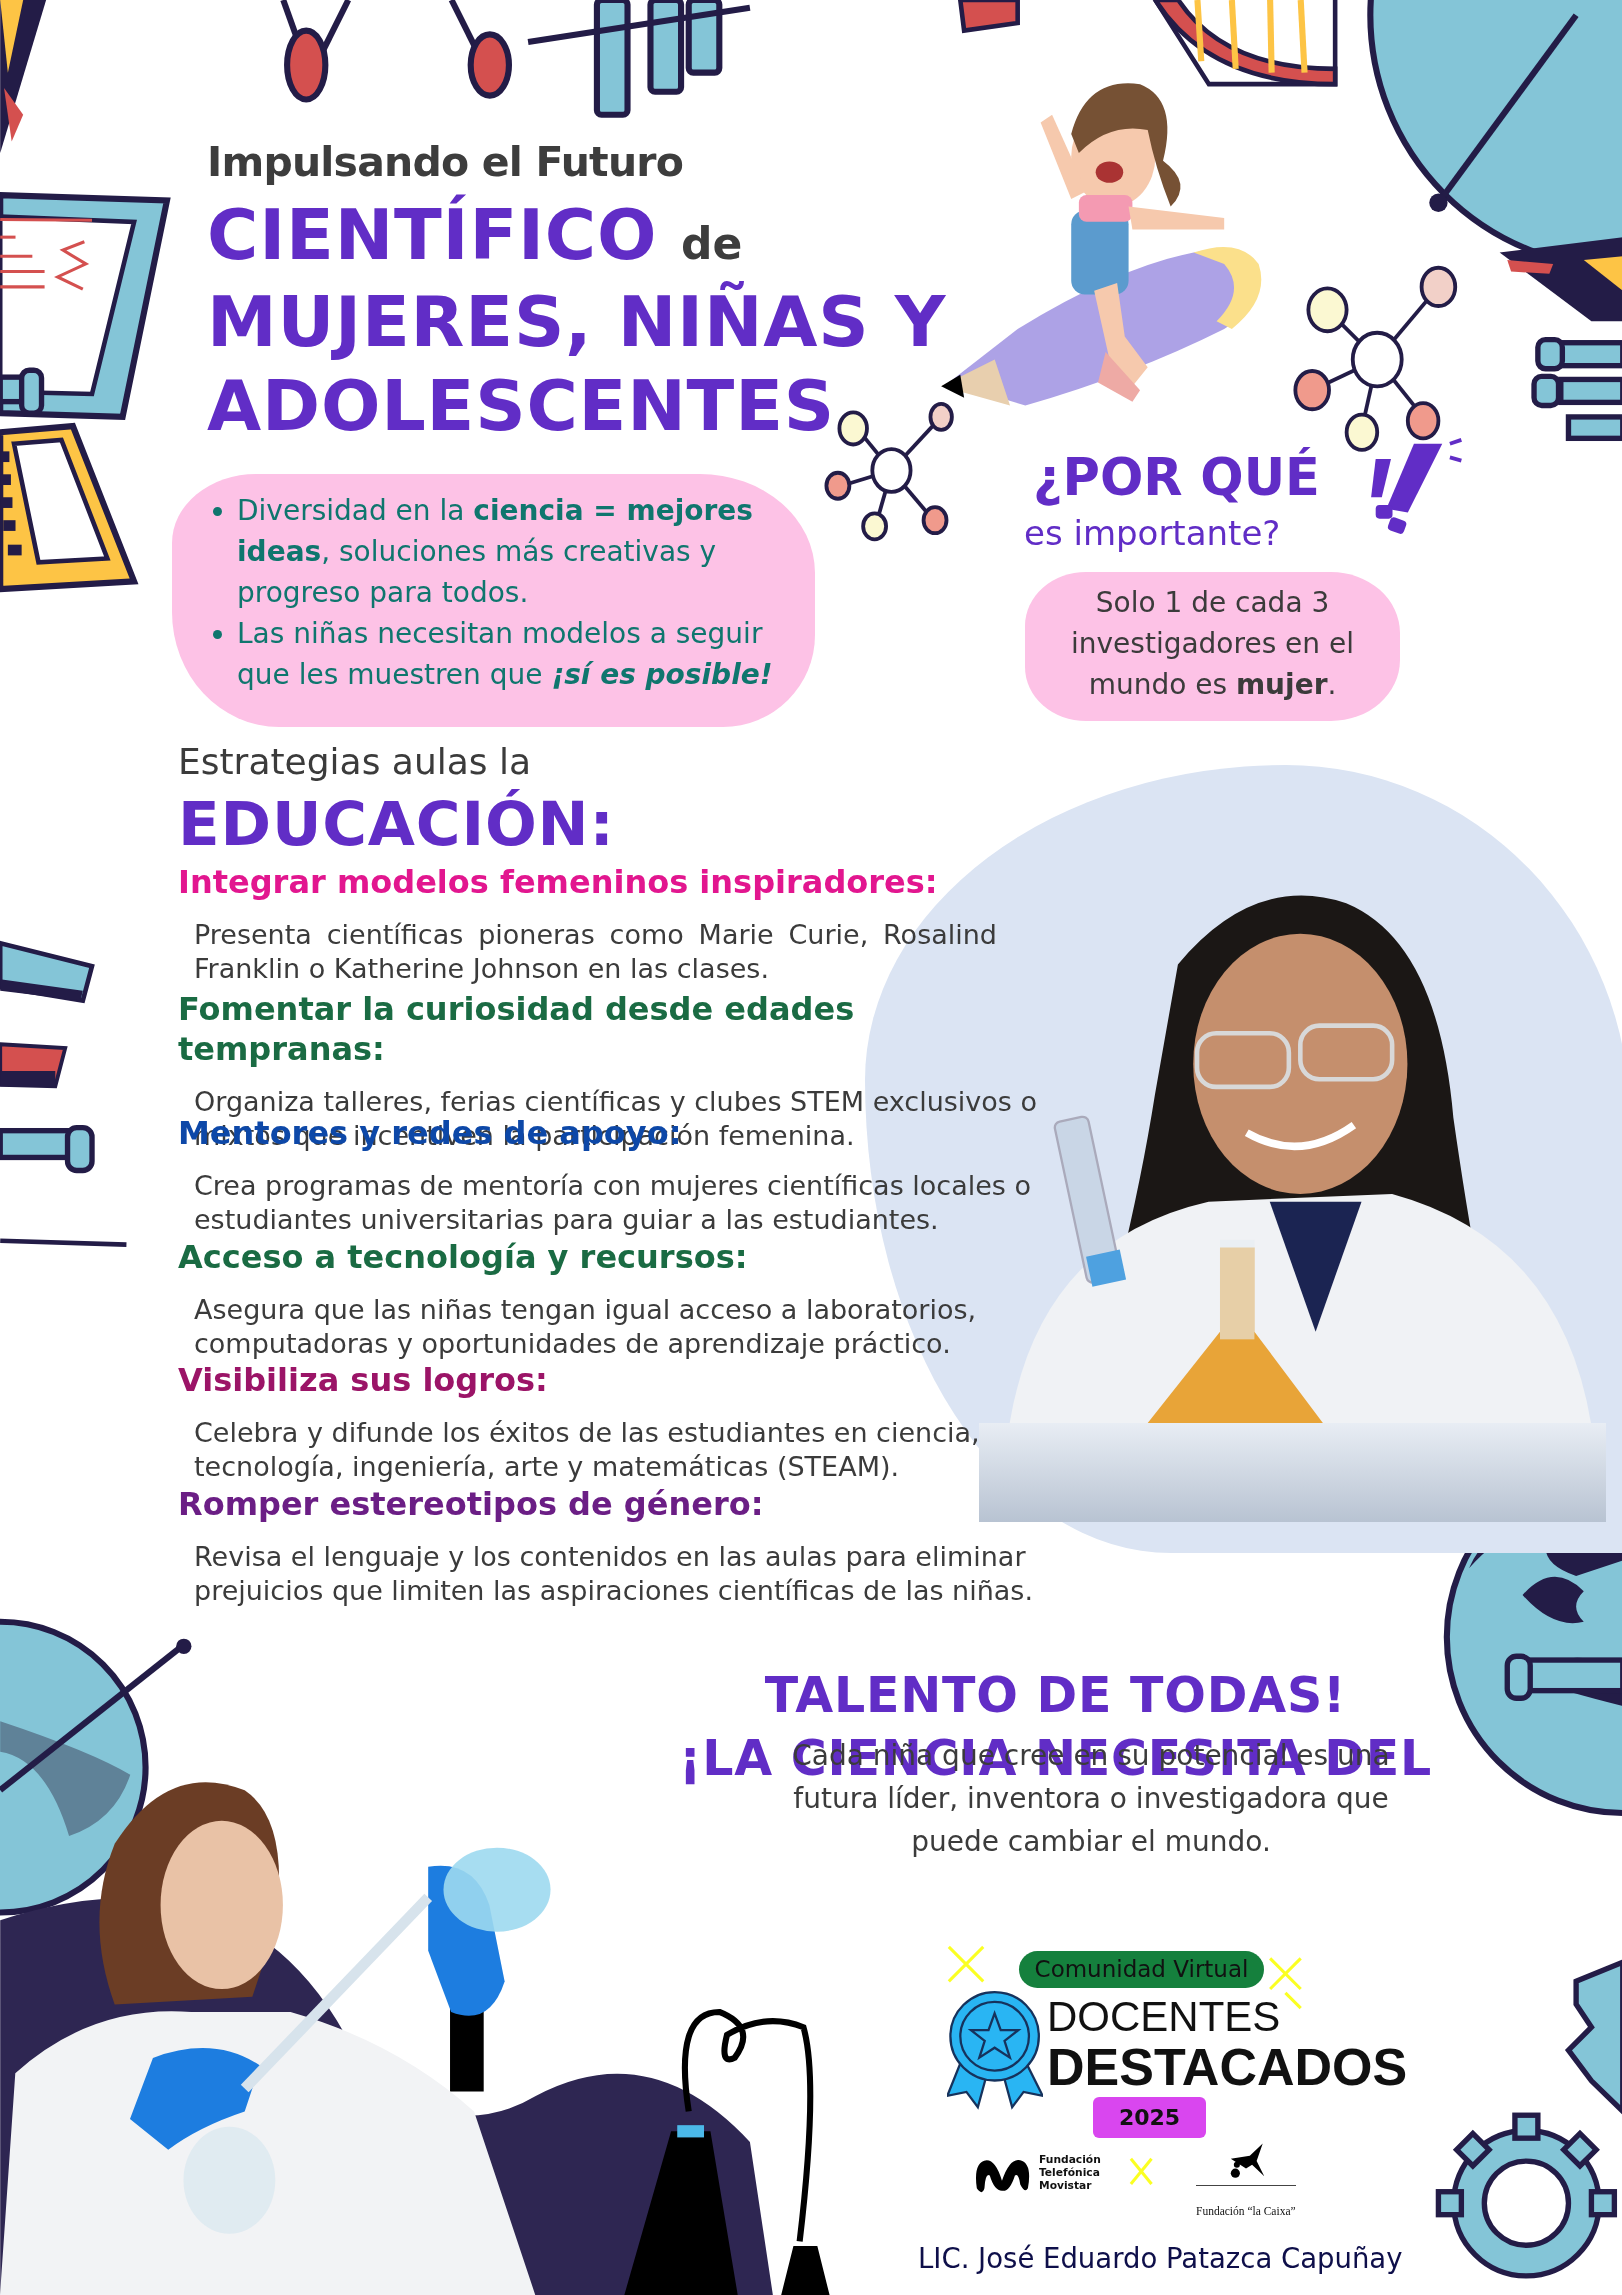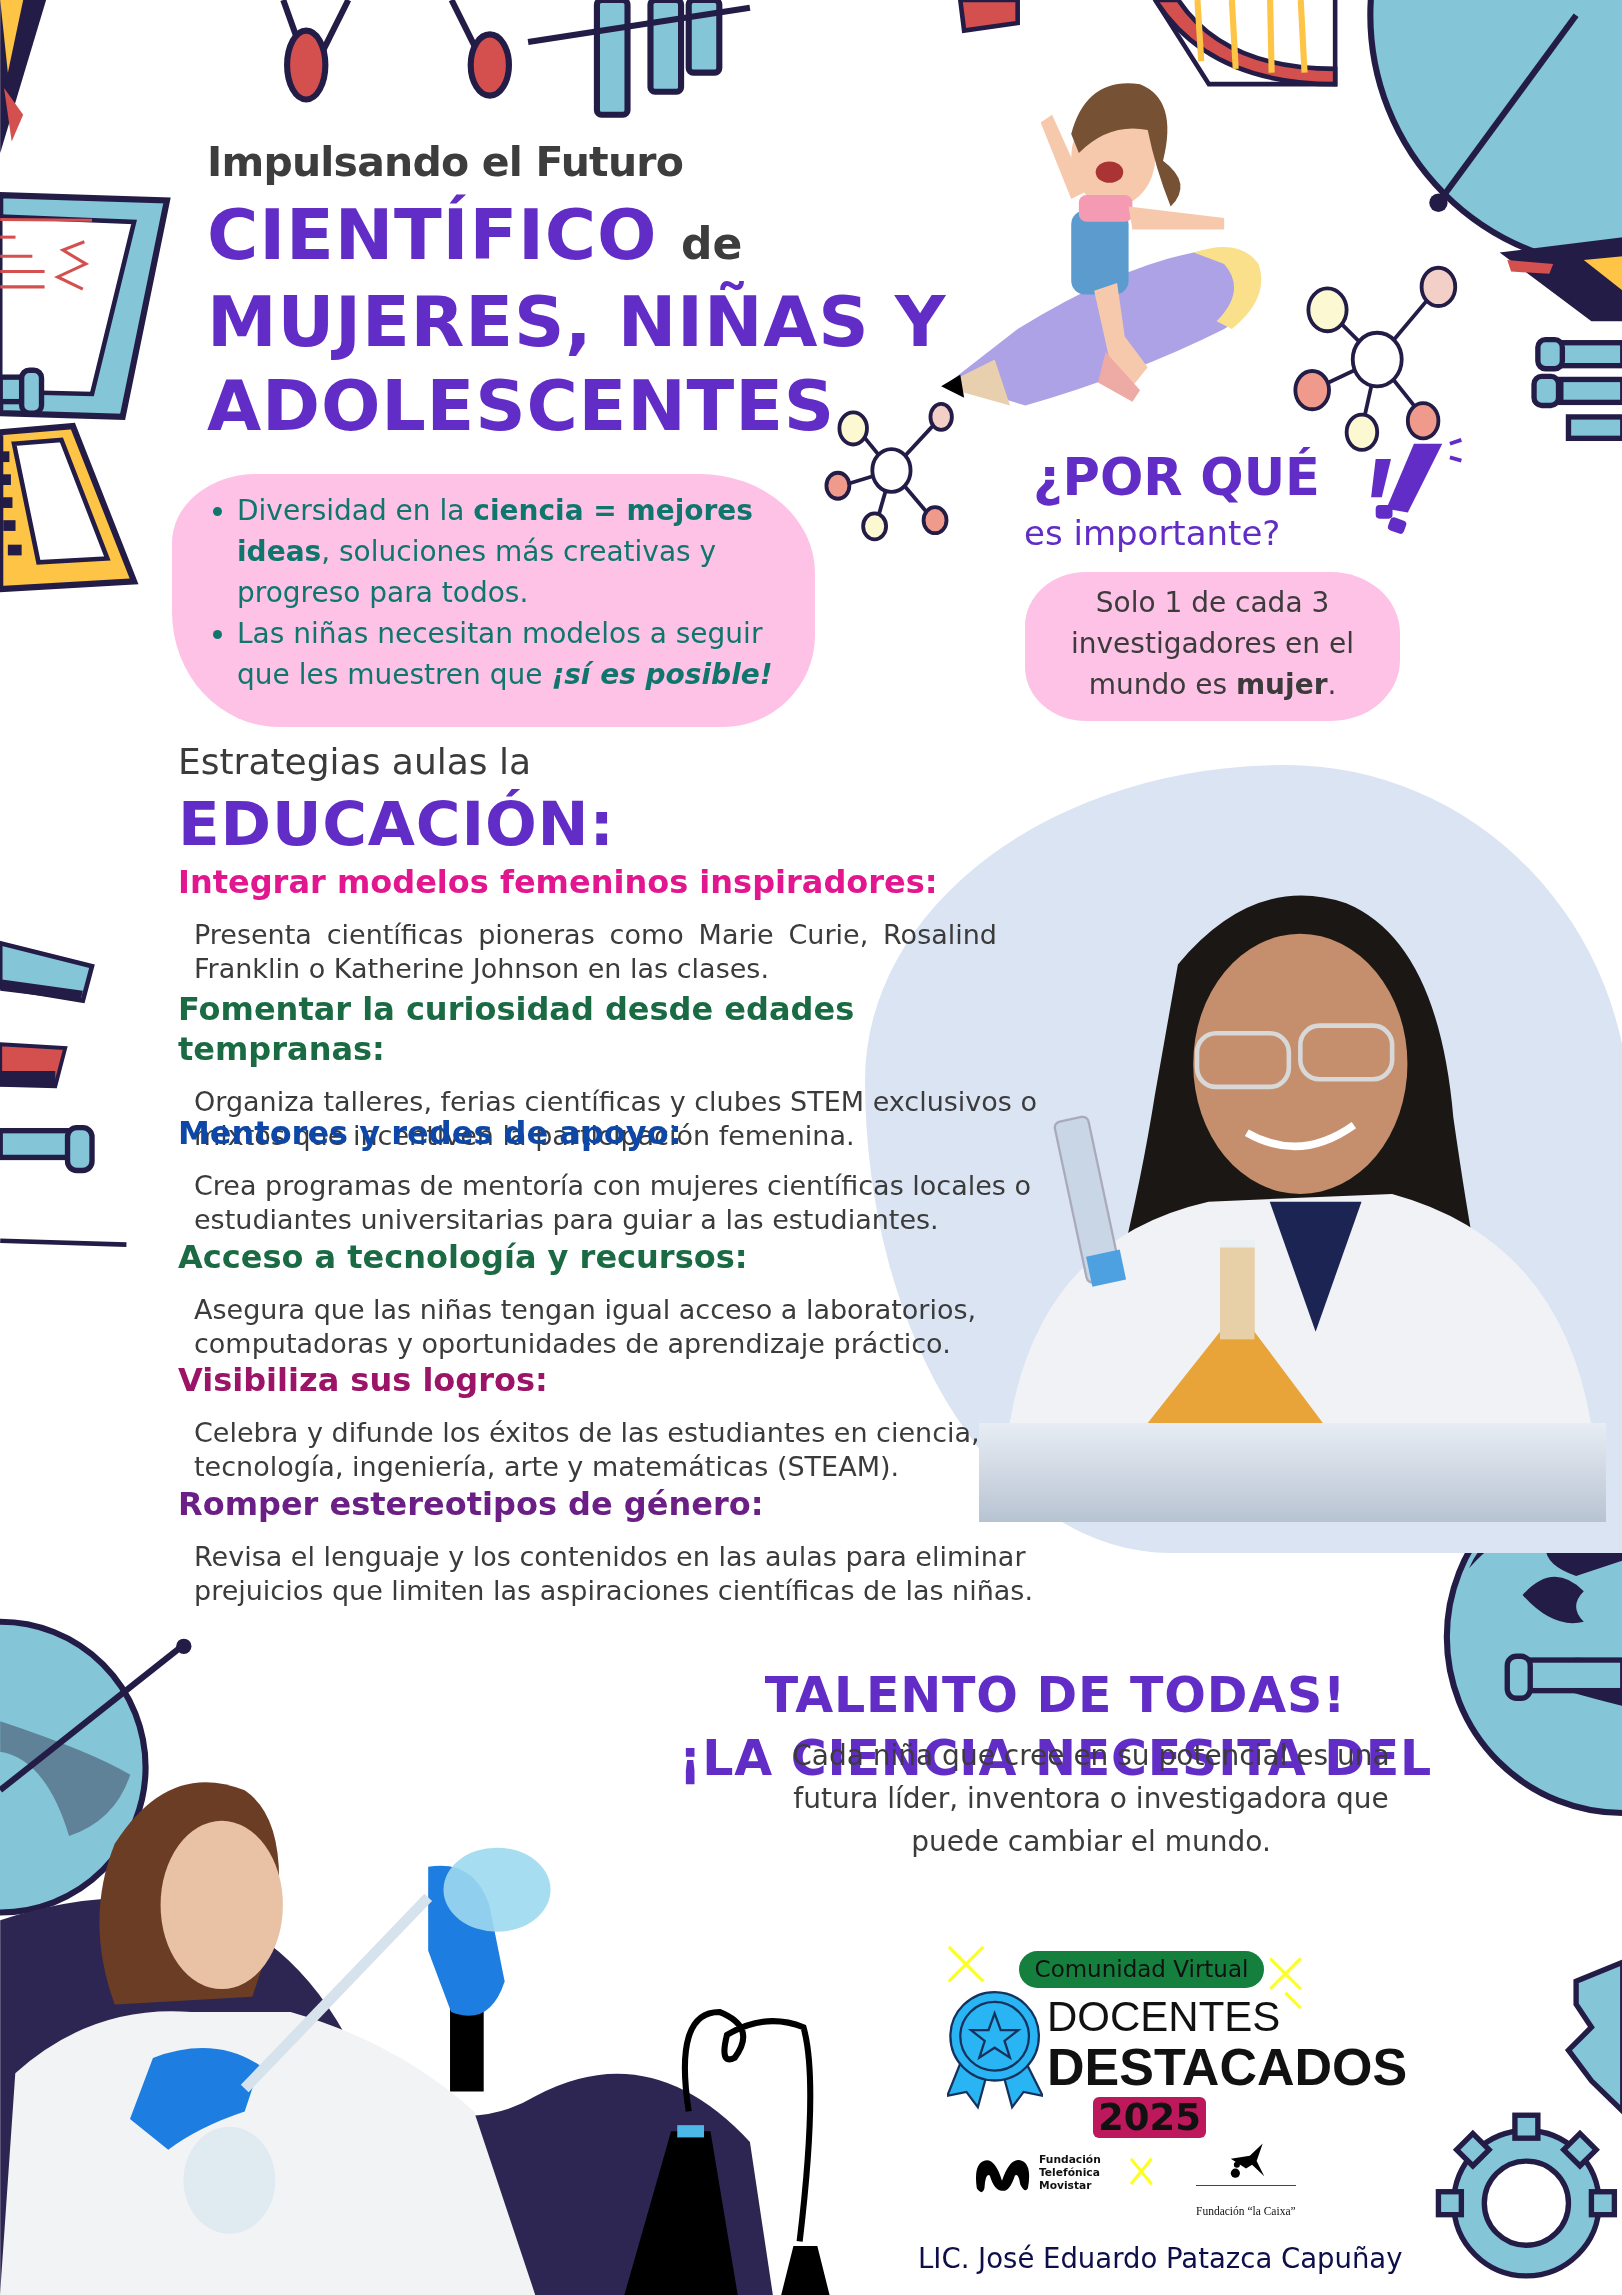--- a/index.html
+++ b/index.html
@@ -34,21 +34,21 @@
   .blob-blue { left:865px; top:765px; width:765px; height:788px; background:#dbe4f3; border-radius:55% 45% 0 40% / 40% 45% 0 60%; }
   .photo-girl { left:979px; top:842px; width:635px; height:681px; }
   .desk { left:979px; top:1423px; width:627px; height:99px; background:linear-gradient(180deg,#e8edf4,#b8c3d2); }
   
   .close-h { left:673px; top:1664px; width:765px; text-align:center; font-size:49px; font-weight:bold; color:#612dc6; line-height:63px; letter-spacing:0.8px; }
   .close-p { left:758px; top:1734px; width:666px; text-align:center; font-size:28px; line-height:43px; color:#3b3b3b; }
   
   .badge-pill { left:1019px; top:1951px; width:245px; height:37px; background:#15803d; border-radius:18.4px; text-align:center; font-size:23px; line-height:37px; color:#111; }
   .badge-docentes { left:1047px; top:1996px; font-family:"Liberation Sans", sans-serif; font-size:42px; color:#111; line-height:1; }
   .badge-destacados { left:1047px; top:2041px; font-family:"Liberation Sans", sans-serif; font-size:52px; font-weight:bold; color:#111; line-height:1; }
-  .badge-year { left:1093px; top:2097px; width:113px; height:41px; background:#be185d; border-radius:6.1px; text-align:center; font-size:37px; font-weight:bold; line-height:41px; color:#111; }
+  .badge-year { left:1093px; top:2097px; width:113px; height:41px; background:#d946ef; border-radius:6.1px; text-align:center; font-size:22px; font-weight:bold; line-height:41px; color:#111; }
   .logo-fund { font-size:10.7px; line-height:13px; font-weight:bold; color:#111; }
   .caixa { font-family:"Liberation Serif", serif; font-size:11.5px; color:#111; border-top:0.8px solid #444; padding-top:19px; }
   .author { left:918px; top:2242px; font-size:27.5px; color:#0e0f4a; }
 </style>
 </head>
 <body>
 
 <svg class="deco" style="left:0;top:0" width="1623" height="2295" viewBox="0 0 2121 3000">
 
   <g>

